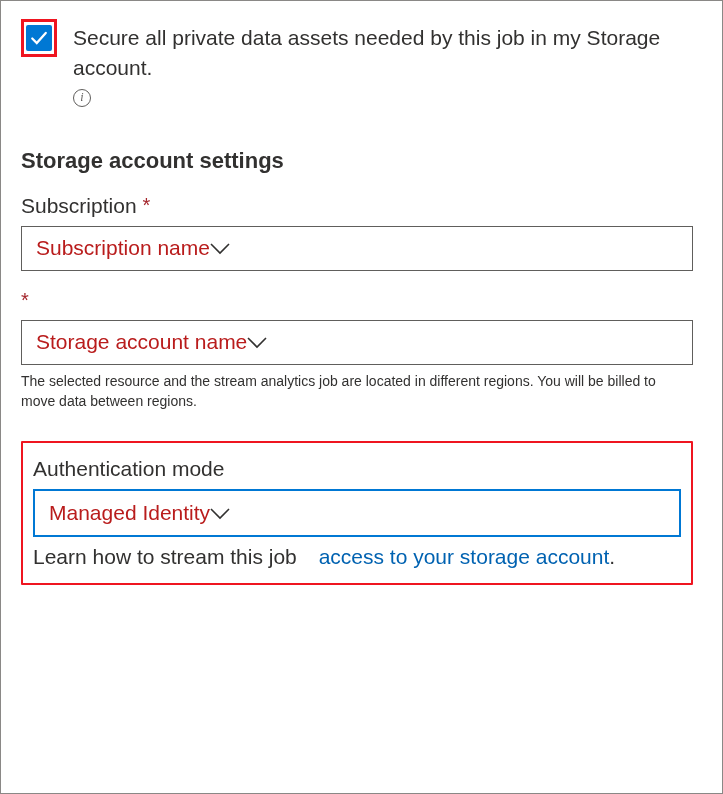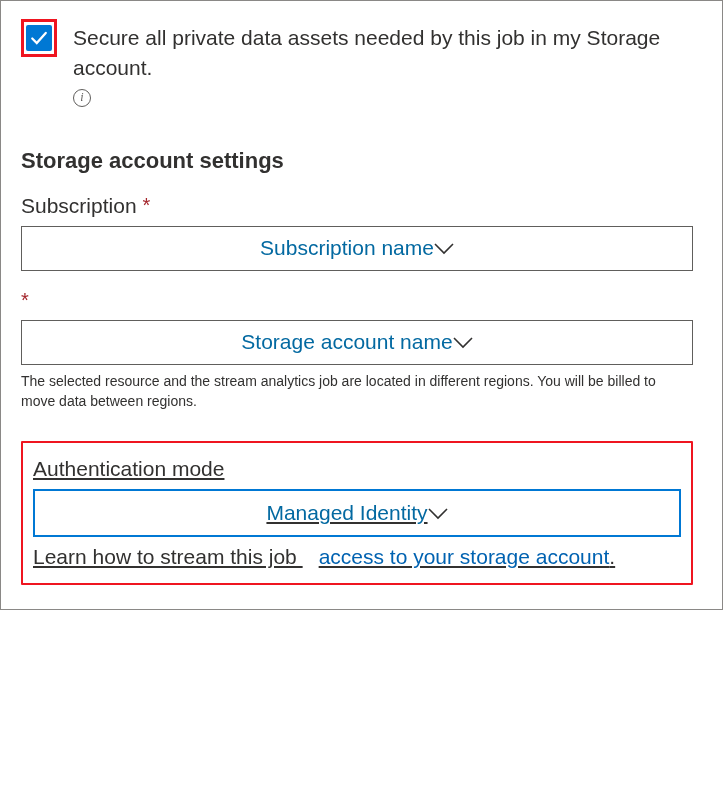--- a/index.html
+++ b/index.html
@@ -12,21 +12,21 @@
       font-size: 20px;
       color: #323130;
       background: #ffffff;
       width: 723px;
       height: 794px;
     }
     .outer-container {
       border: 1px solid #8a8886;
       padding: 18px 29px 20px 20px;
       width: 723px;
-      height: 610px;
+      height: 794px;
     }
     .checkbox-row {
       display: flex;
       align-items: flex-start;
       gap: 16px;
       margin-bottom: 40px;
     }
     .checkbox-highlight {
       position: relative;
       border: 3px solid #ef1520;
@@ -102,41 +102,40 @@
       color: #a4262c;
       font-size: 20px;
     }
     .select {
       width: 100%;
       border: 1px solid #605e5c;
       padding: 10px 14px;
       height: 45px;
       display: flex;
       align-items: center;
-      justify-content: center;
+      justify-content: flex-start;
       cursor: pointer;
       background: #ffffff;
       font-size: 21px;
-      color: #0369a1;
+      color: #b91c1c;
     }
     .select .chevron svg {
       width: 20px;
       height: 12px;
     }
     .help-text {
       font-size: 14px;
       line-height: 1.45;
       margin-top: 6px;
       margin-bottom: 30px;
     }
     .auth-highlight {
       border: 2px solid #ef1520;
       border-radius: 1px;
       padding: 14px 10px 14px 10px;
-      text-decoration: underline;
     }
     .auth-label {
       font-size: 21px;
       margin-bottom: 8px;
     }
     .select.blue {
       border: 2px solid #0078d4;
       height: 48px;
     }
     .learn-row {

